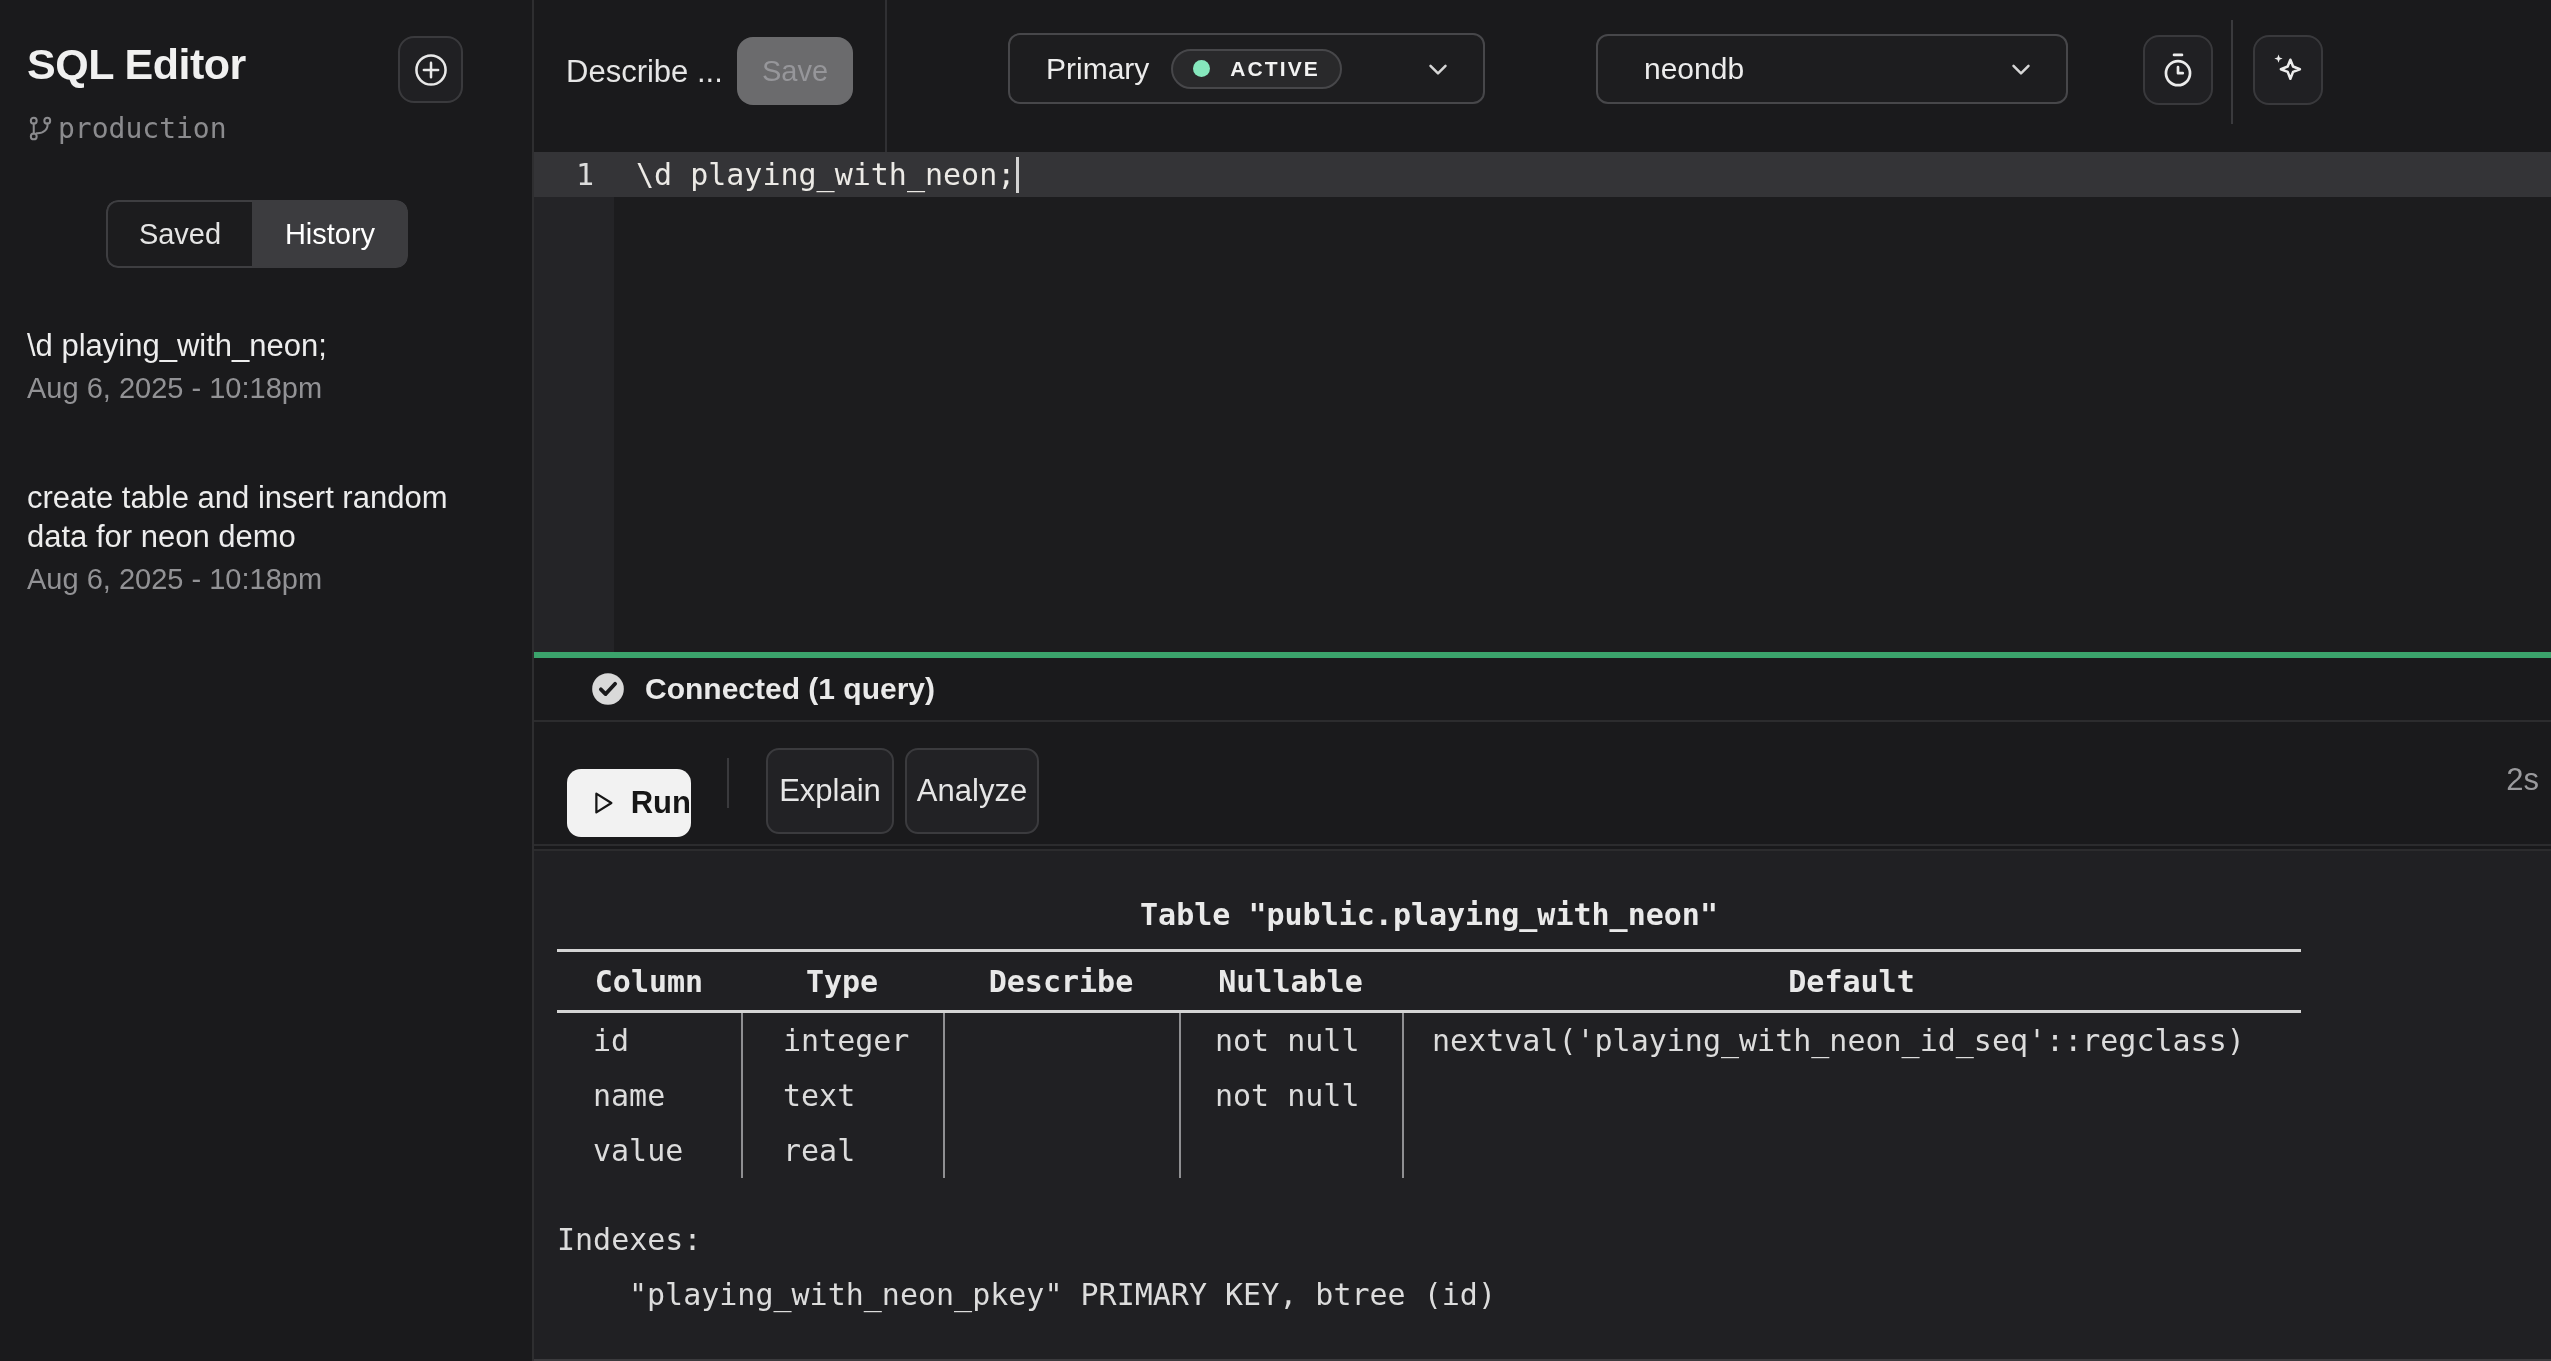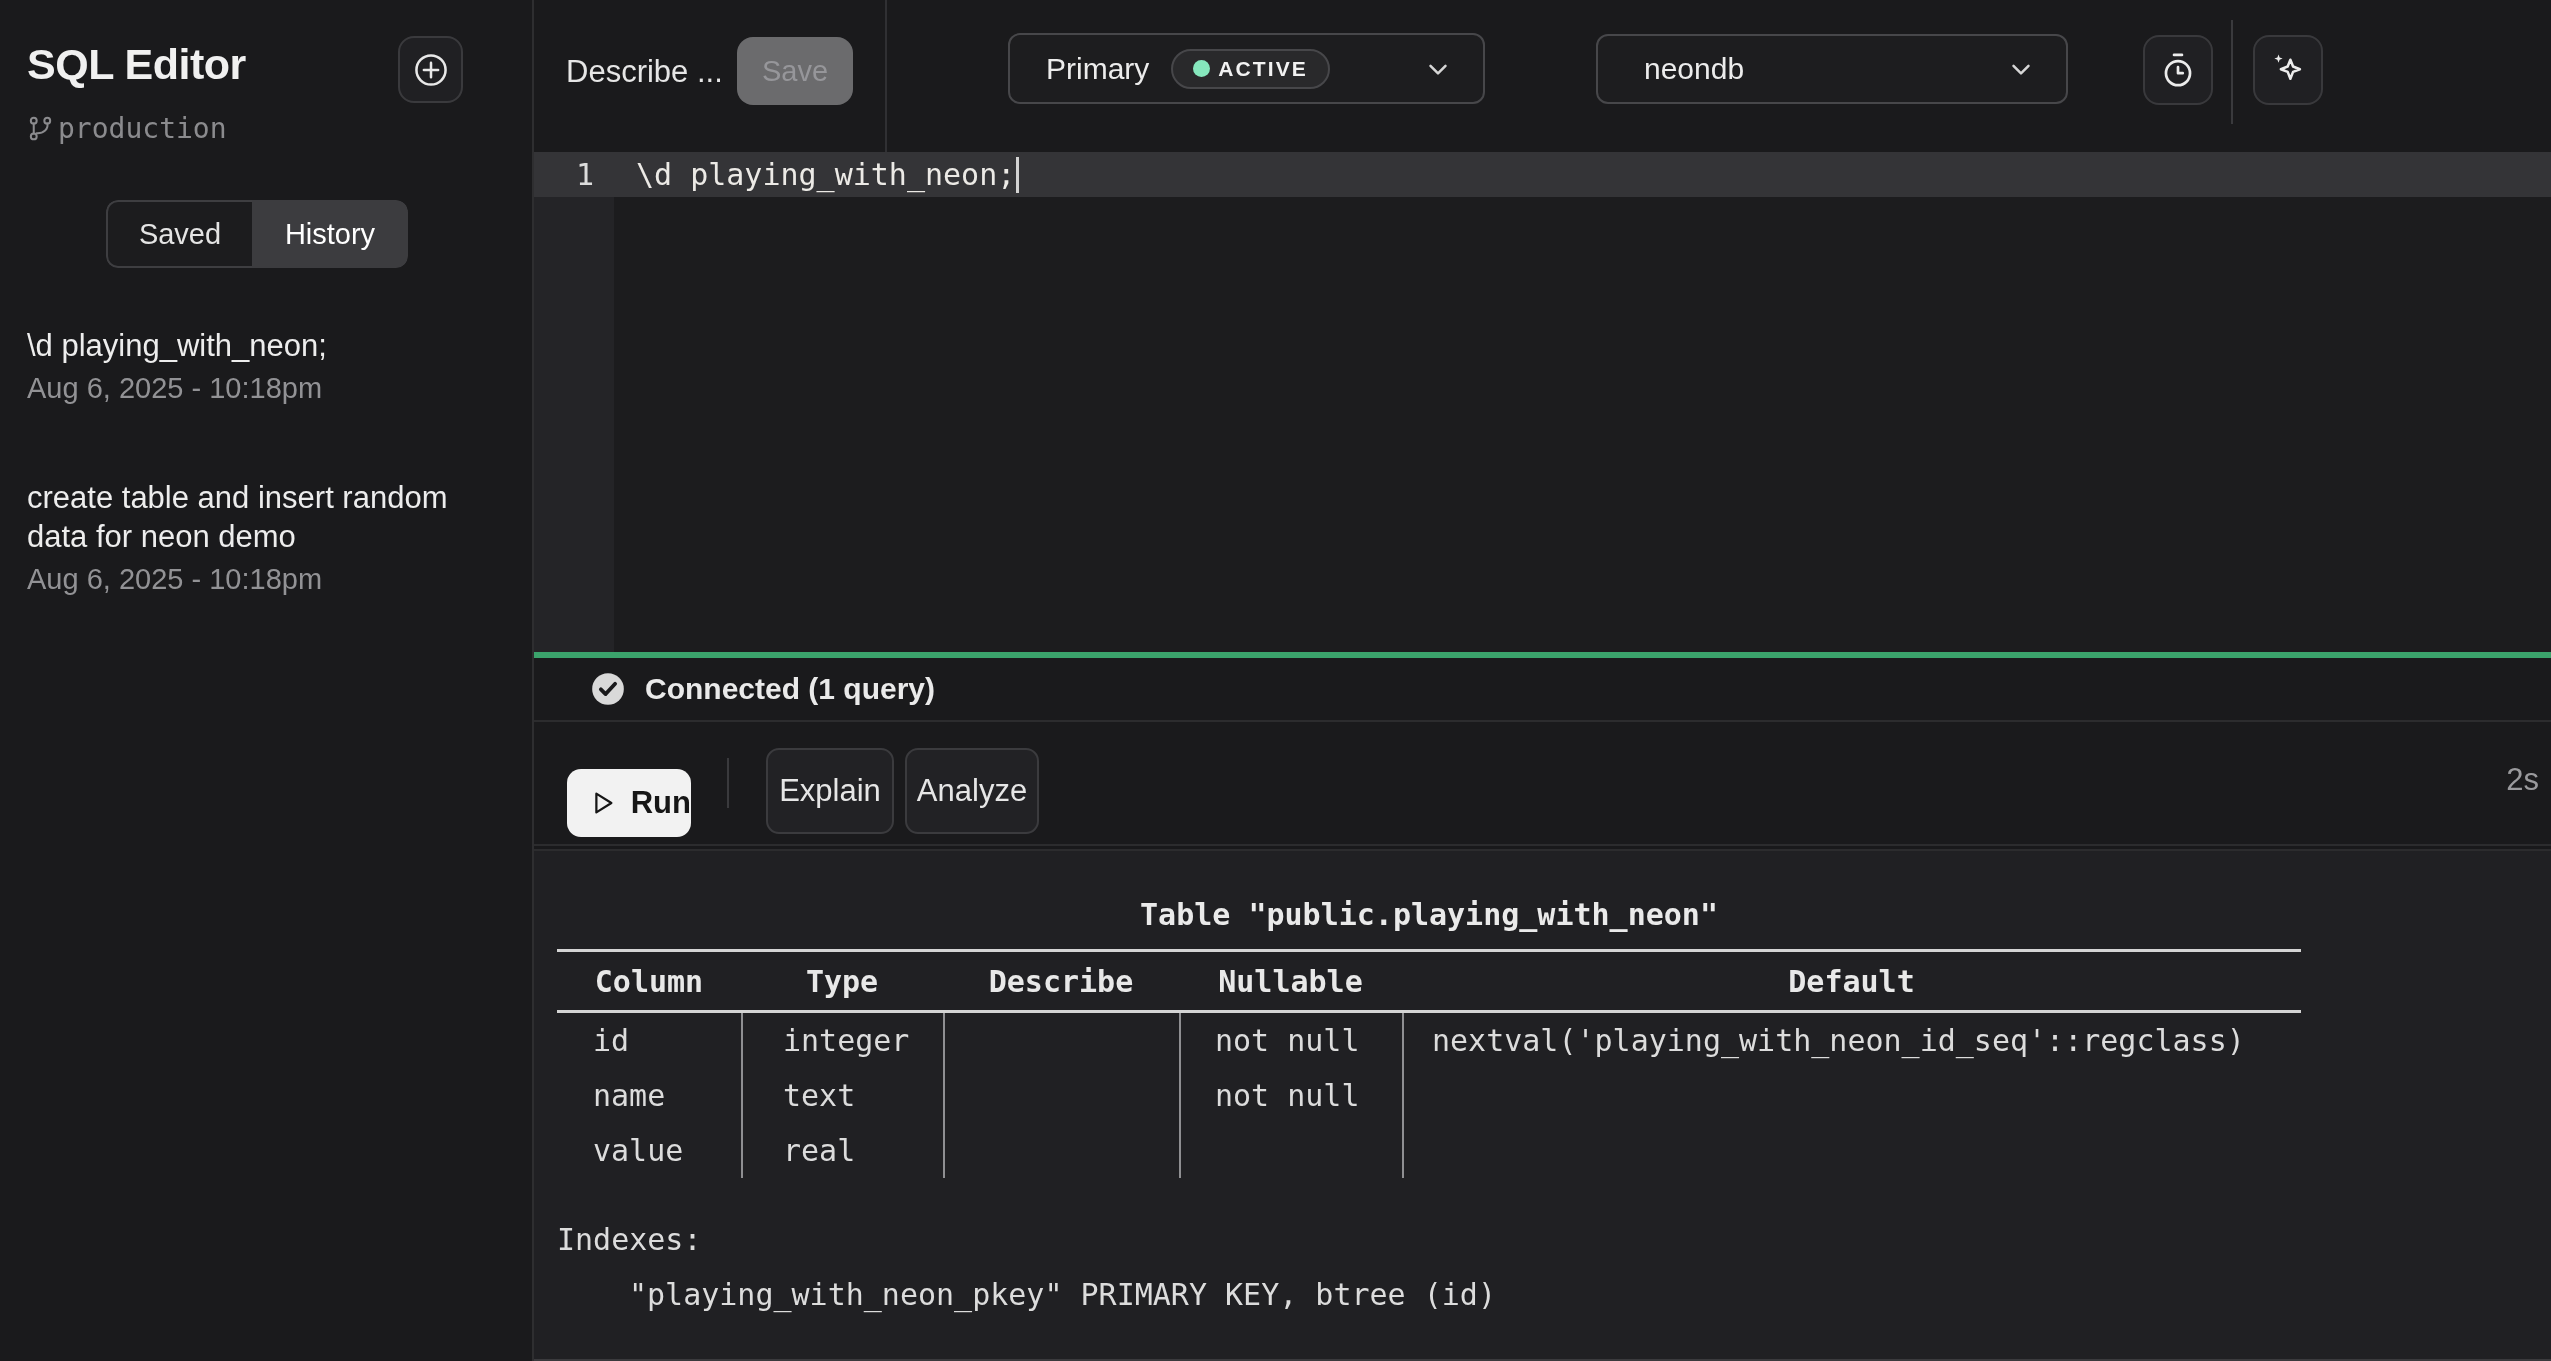--- a/index.html
+++ b/index.html
@@ -37,21 +37,21 @@
               border-radius:16px; background:#6b6b6d; color:#96969a; font-size:29px;
               font-family:"Liberation Sans", sans-serif; }
   .vdiv { position:absolute; width:2px; background:#303033; }
   .vdiv-1 { left:351px; top:0; height:152px; }
   .vdiv-2 { left:1697px; top:20px; height:104px; background:#3a3a3d; }
   .select-box { position:absolute; display:flex; align-items:center; border:2px solid #47474a;
                 border-radius:12px; background:#1d1d1f; cursor:pointer; font-size:30px; color:#ececec; }
   .branch-select { left:474px; top:33px; width:477px; height:71px; padding:0 30px 0 36px; gap:22px; }
   .db-select { left:1062px; top:34px; width:472px; height:70px; padding:0 30px 0 46px; }
   .chevron { margin-left:auto; flex:none; }
-  .active-badge { display:flex; align-items:center; gap:8px; height:40px; padding:0 20px;
+  .active-badge { display:flex; align-items:center; gap:20px; height:40px; padding:0 20px;
                   border:2px solid #47474a; border-radius:22px; background:#29292b; }
   .active-dot { width:17px; height:17px; border-radius:50%; background:var(--active-dot,#86e7bd); }
   .active-label { font-size:21px; font-weight:700; letter-spacing:0.1em; color:#f2f2f2; }
   .icon-btn { position:absolute; top:35px; width:70px; height:70px; border:2px solid #39393c;
               border-radius:16px; background:#202023; display:flex; align-items:center;
               justify-content:center; cursor:pointer; }
   .timer-btn { left:1609px; } .ai-btn { left:1719px; }
 
   
   .editor { position:relative; height:500px; flex:none; background:#1c1c1e; }

